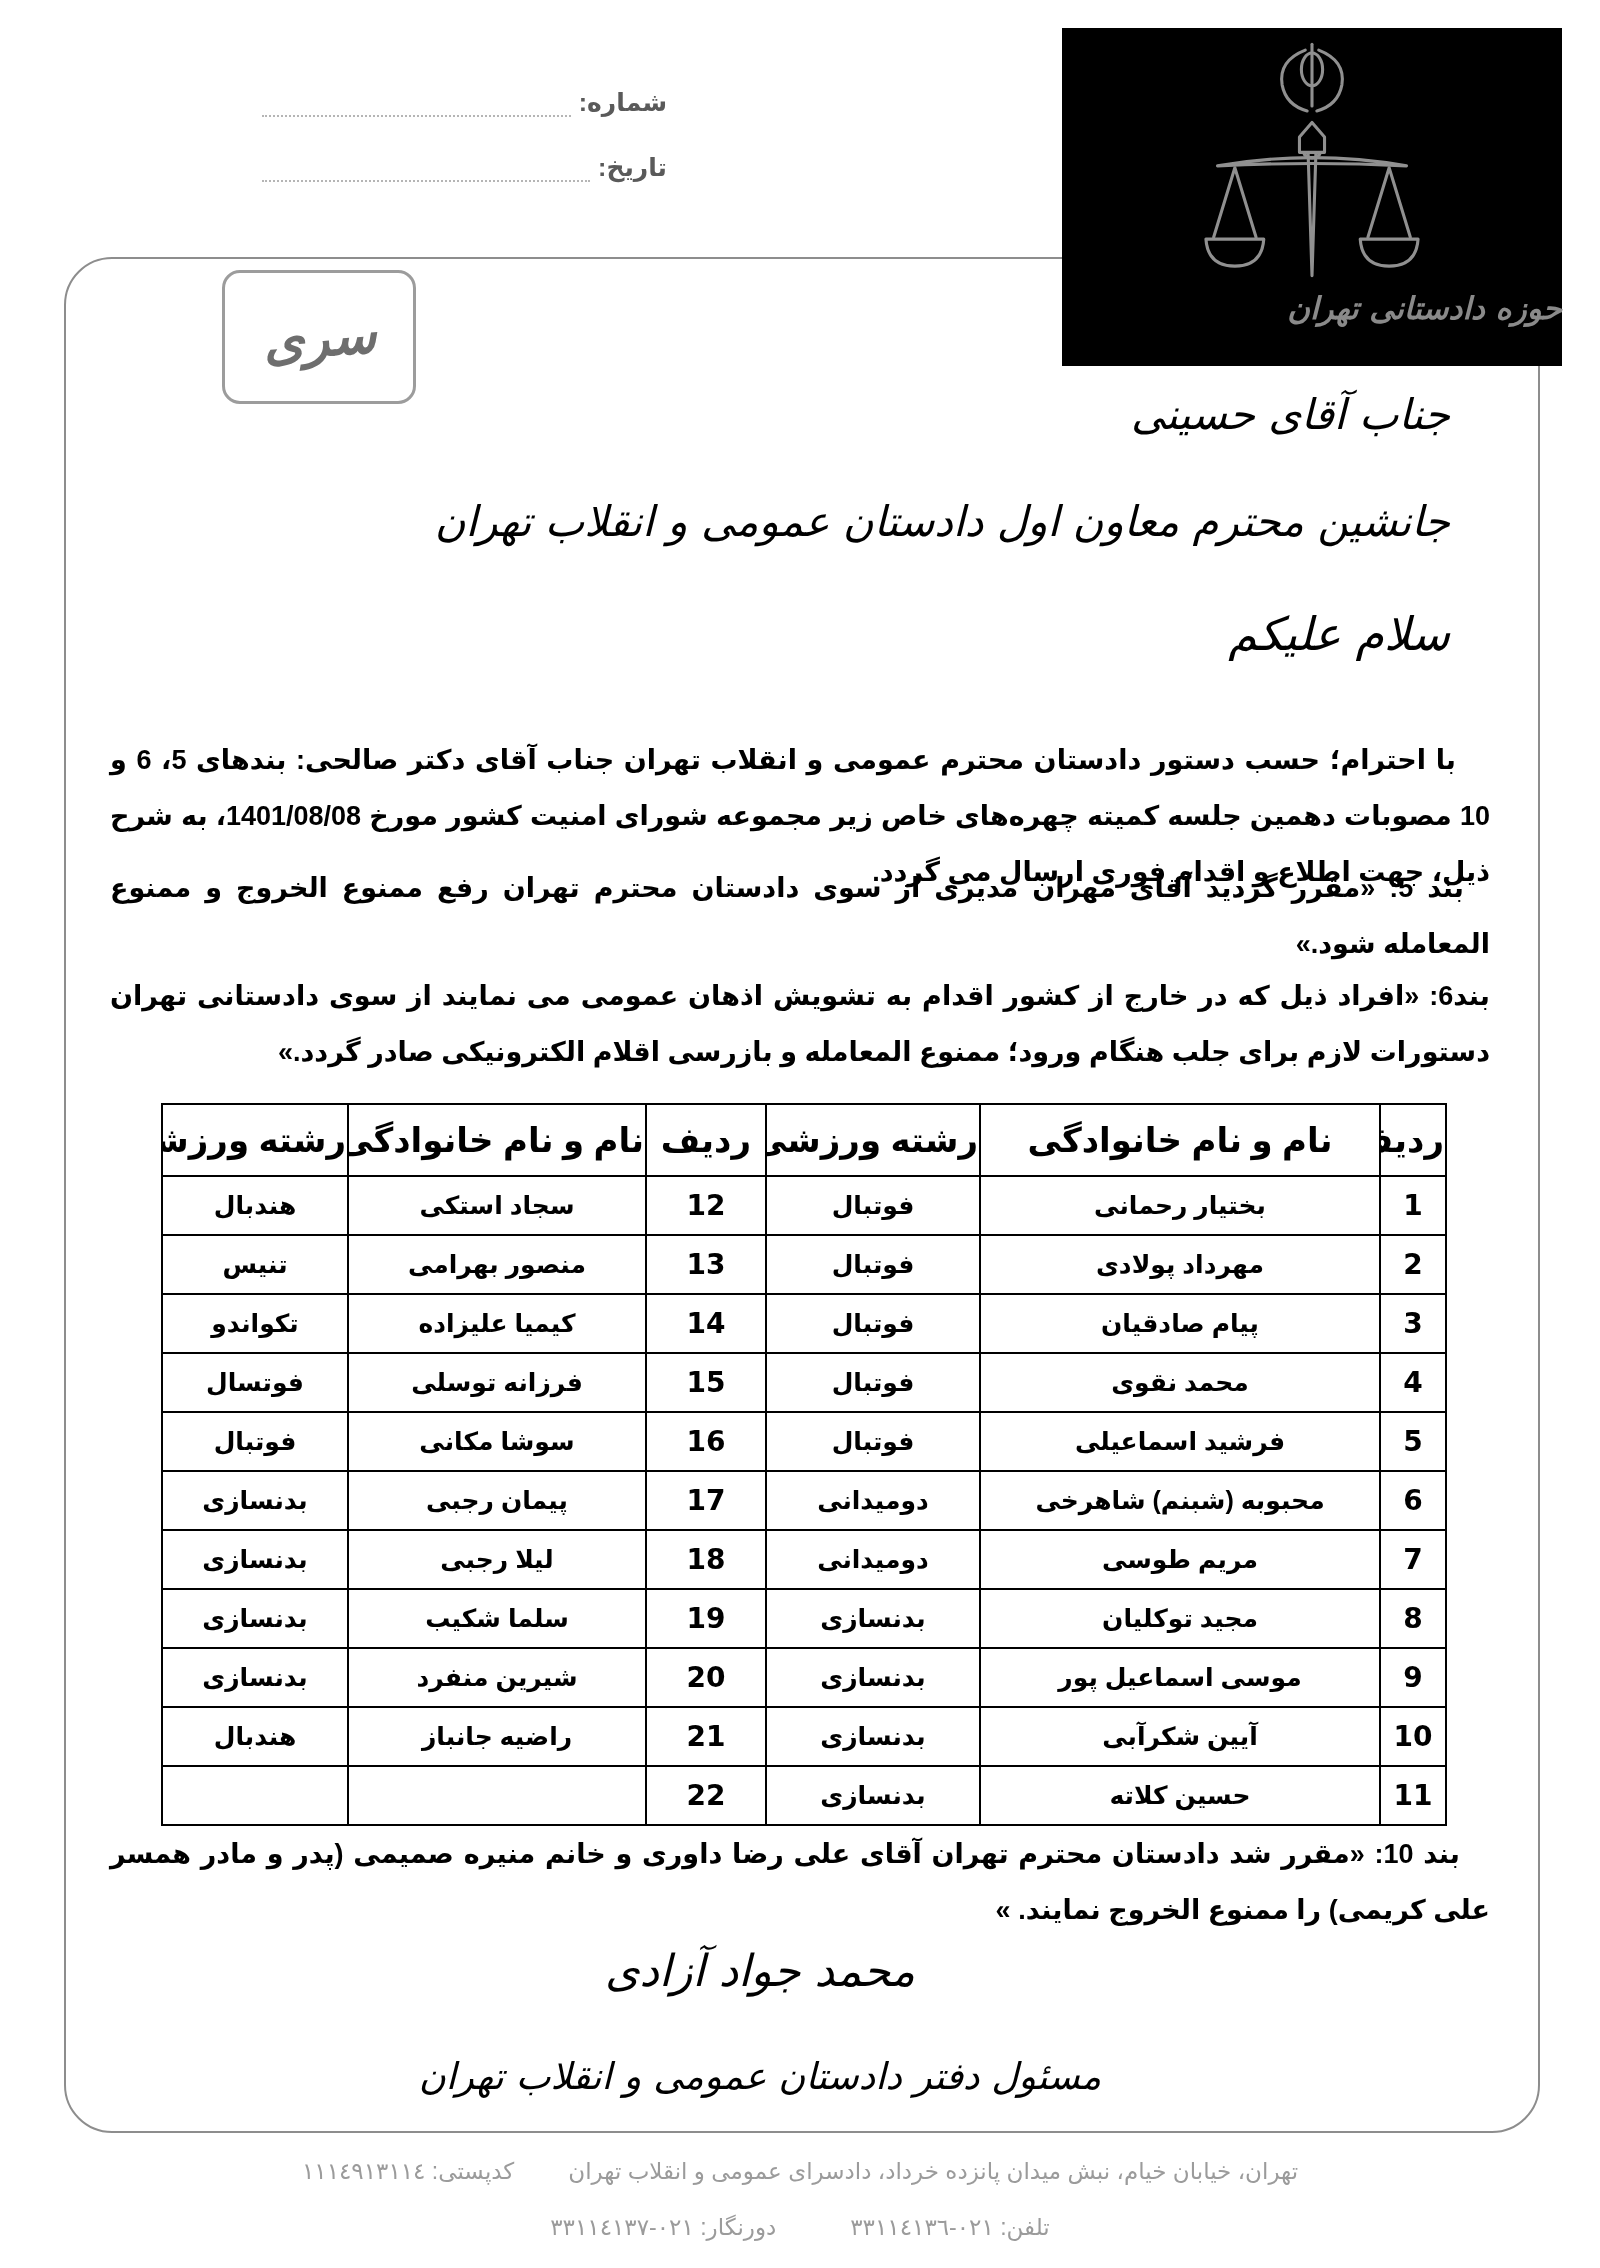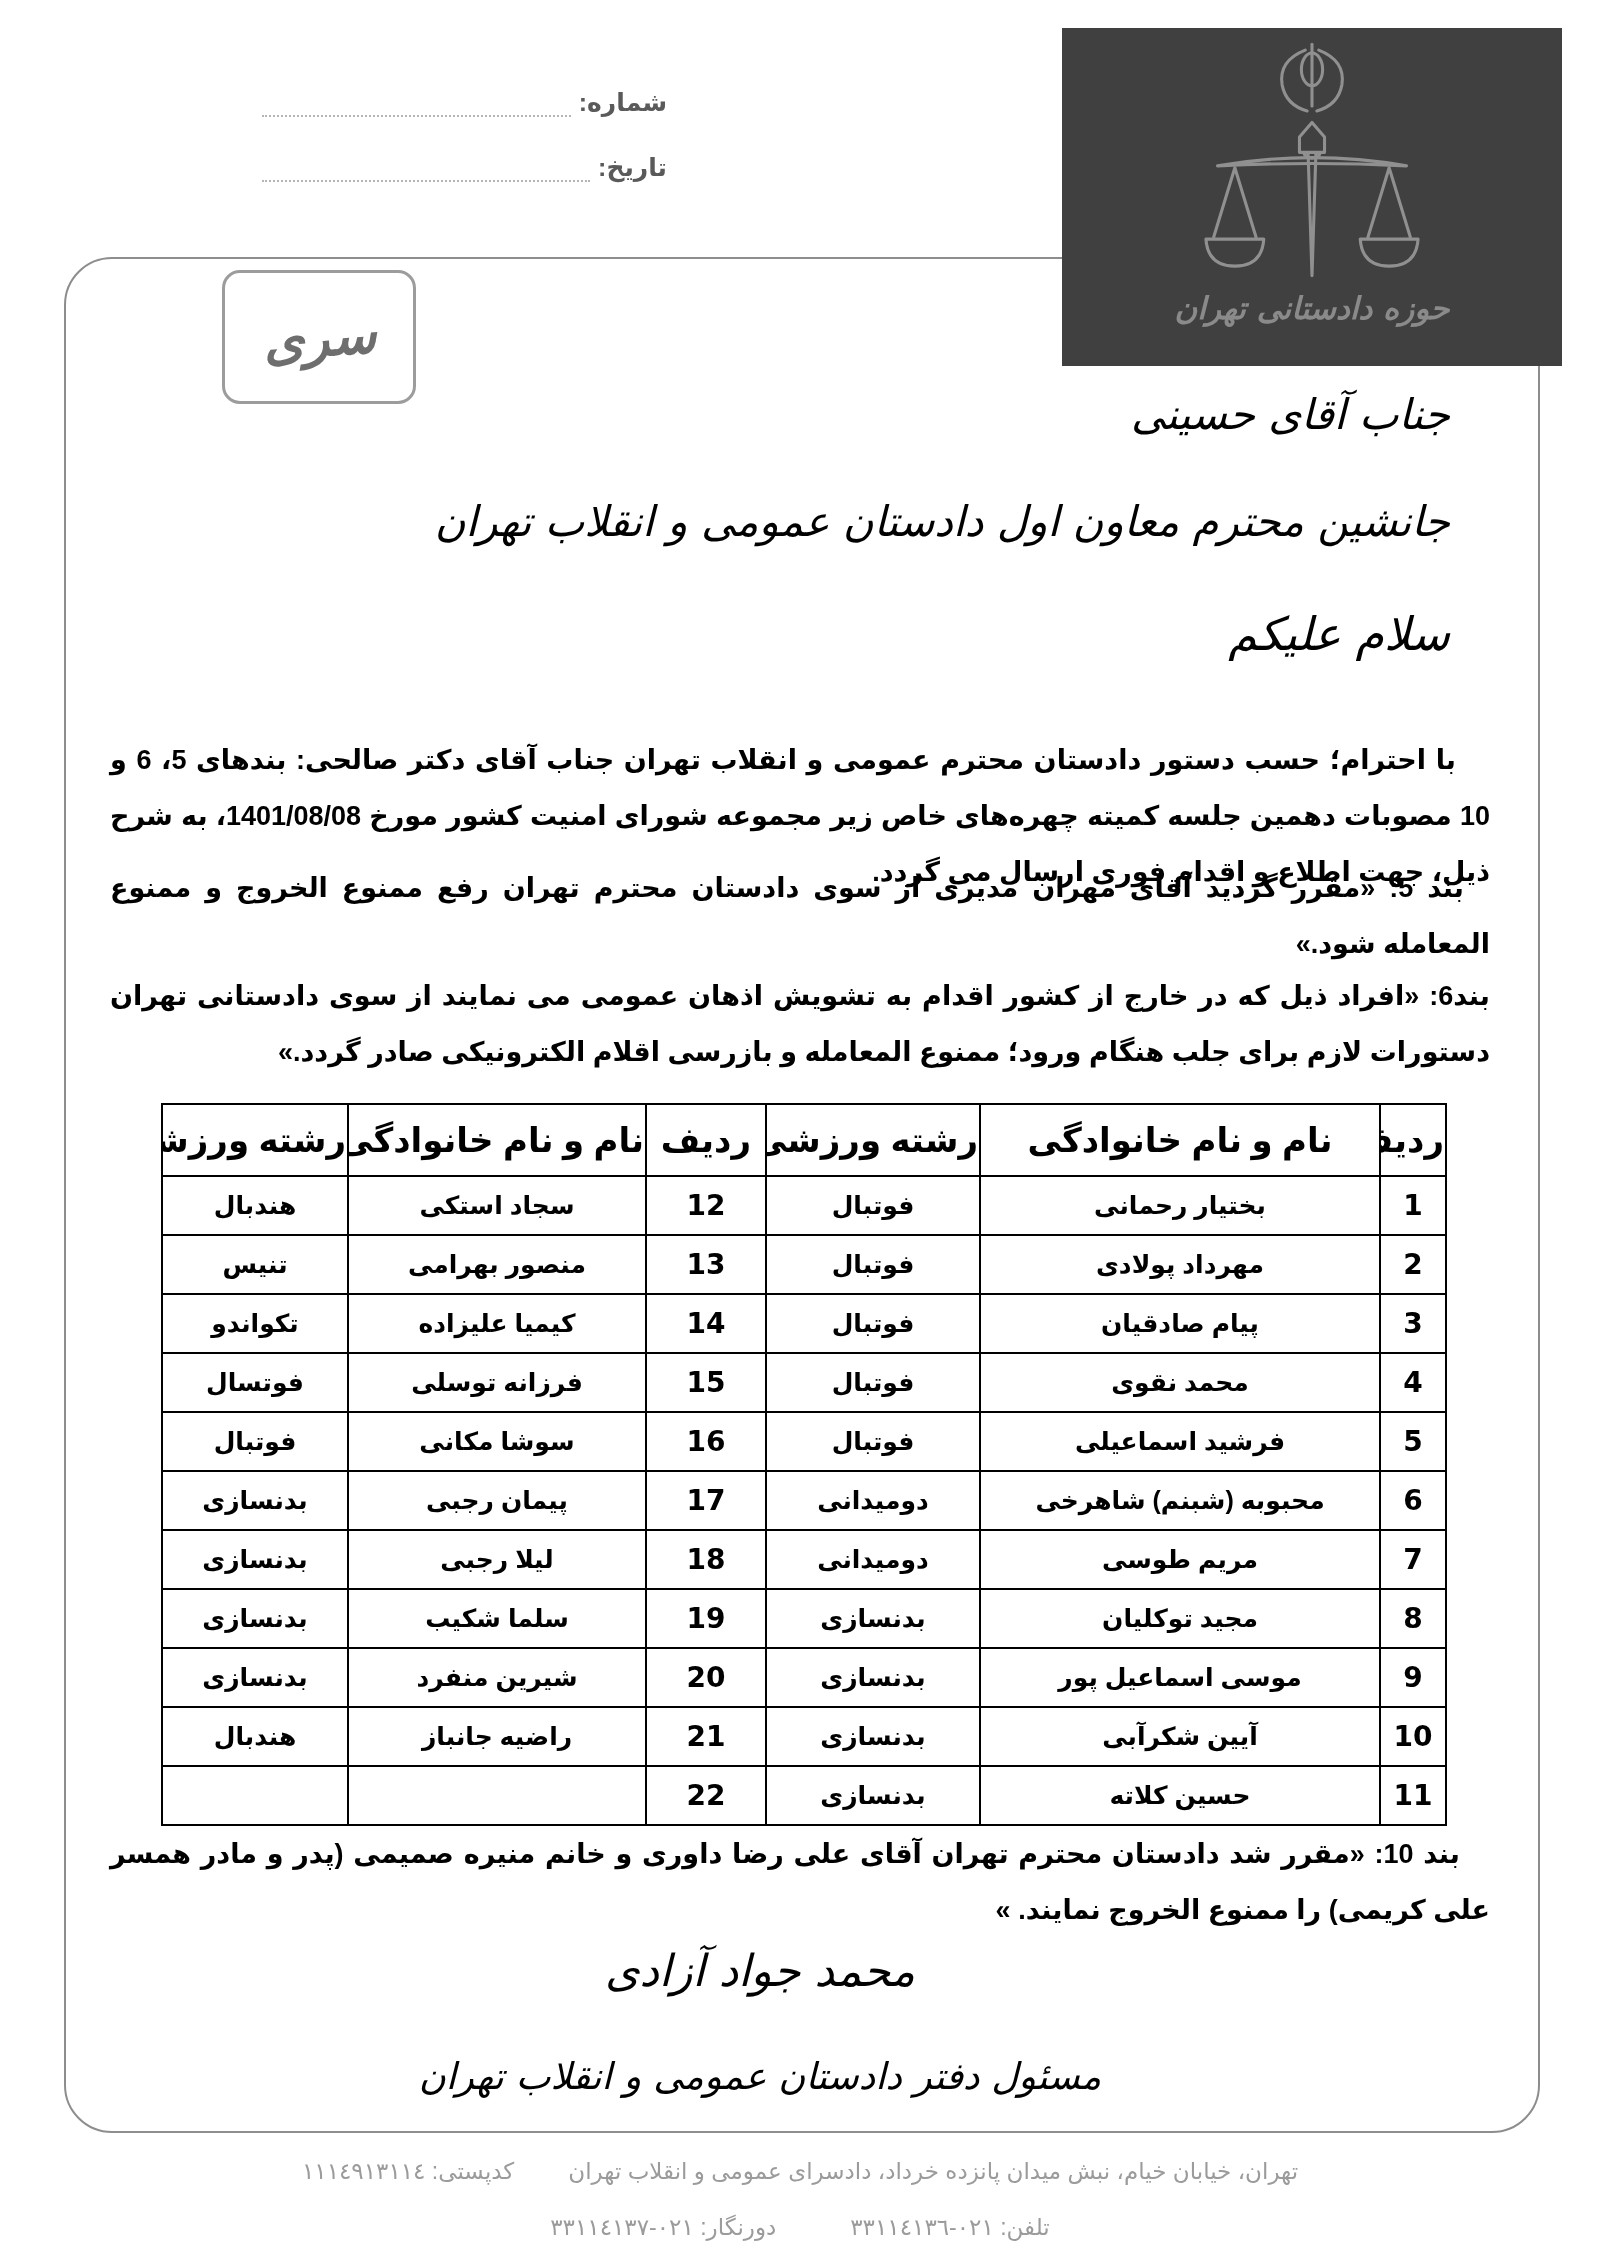--- a/index.html
+++ b/index.html
@@ -7,21 +7,21 @@
     position:relative;width:1600px;height:2268px;background:#ffffff;
     font-family:"Liberation Sans","DejaVu Sans",sans-serif;
     direction:rtl;color:#000;overflow:hidden;
   }
   
   .hdr-fields{position:absolute;top:88px;left:262px;width:405px;direction:rtl;}
   .hdr-row{display:flex;align-items:flex-end;margin-bottom:36px;}
   .hdr-label{font-size:25px;font-weight:700;color:#5a5a5a;white-space:nowrap;margin-left:8px;}
   .hdr-line{flex:1;border-bottom:2px dotted #b5b5b5;height:22px;}
   
-  .logo{position:absolute;top:28px;left:1062px;width:500px;height:338px;background:#404040;text-align:center;z-index:3;}
+  .logo{position:absolute;top:28px;left:1062px;width:500px;height:338px;background:#000000;z-index:3;}
   .logo svg{display:block;margin:8px auto 0 auto;}
   .logo-caption{font-family:"DejaVu Serif","Liberation Serif",serif;font-style:italic;font-weight:700;
     font-size:31px;color:#8a8a8a;margin-top:2px;}
   
   .main-border{position:absolute;left:64px;top:257px;width:1472px;height:1872px;
     border:2px solid #8d8d8d;border-radius:48px;z-index:1;}
   
   .stamp{position:absolute;left:222px;top:270px;width:188px;height:128px;background:#fff;
     border:3px solid #9c9c9c;border-radius:18px;display:flex;align-items:center;justify-content:center;z-index:4;}
   .stamp-text{font-family:"DejaVu Serif","Liberation Serif",serif;font-style:italic;font-weight:700;

